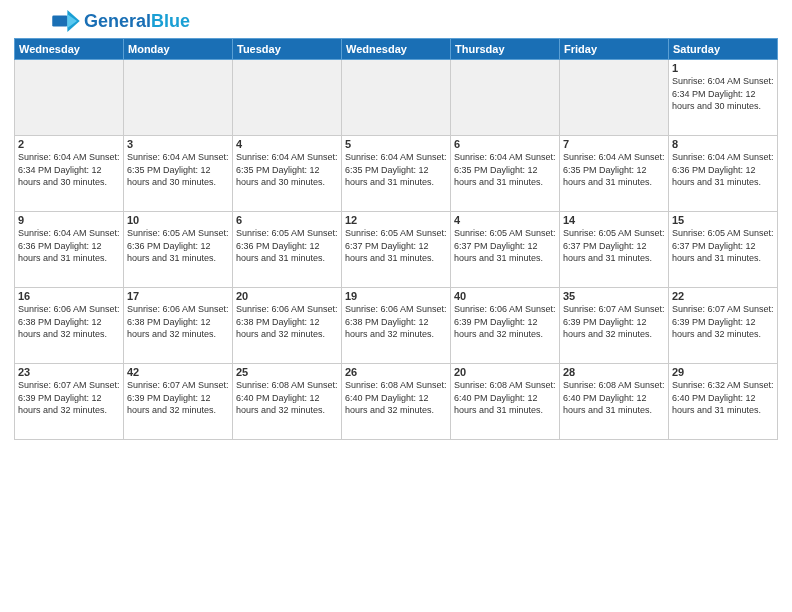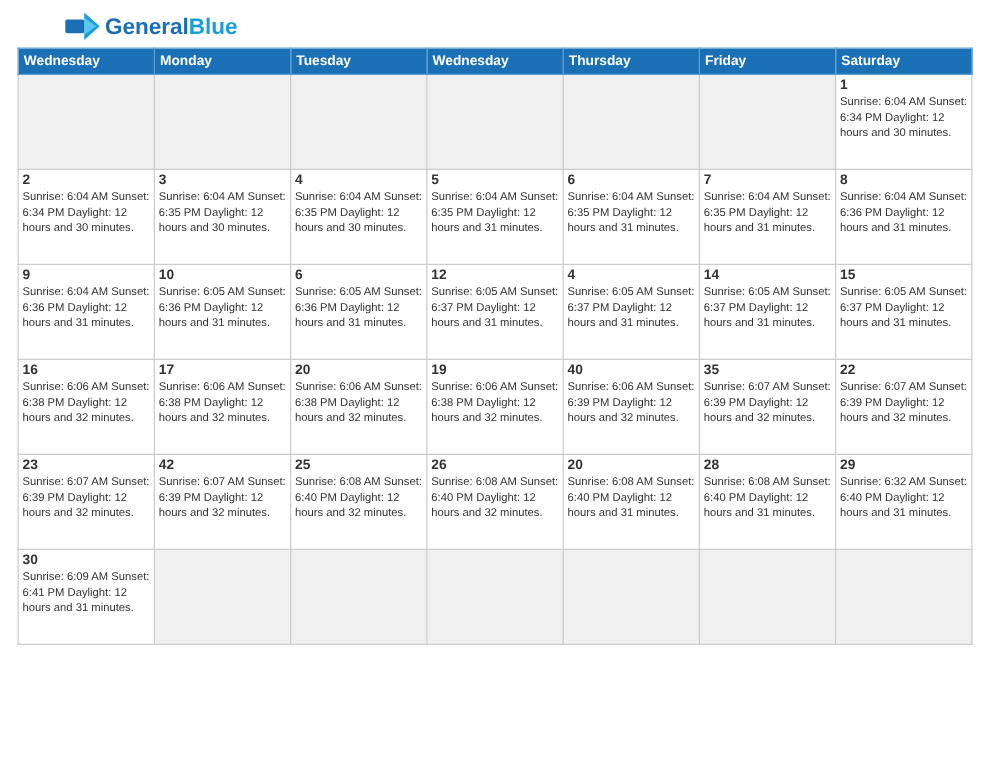--- a/index.html
+++ b/index.html
@@ -340,30 +340,15 @@
 and 31 minutes.</div>
           </td>
           <td>
             <span class="day-number">29</span>
             <div class="day-info">Sunrise: 6:32 AM
 Sunset: 6:40 PM
 Daylight: 12 hours
 and 31 minutes.</div>
           </td>
         </tr>
-        <tr class="last-row">
-          <td>
-            <span class="day-number">30</span>
-            <div class="day-info">Sunrise: 6:09 AM
-Sunset: 6:41 PM
-Daylight: 12 hours
-and 31 minutes.</div>
-          </td>
-          <td class="empty"></td>
-          <td class="empty"></td>
-          <td class="empty"></td>
-          <td class="empty"></td>
-          <td class="empty"></td>
-          <td class="empty"></td>
-        </tr>
       </tbody>
   </table>
 </div>
 
 </body></html>

